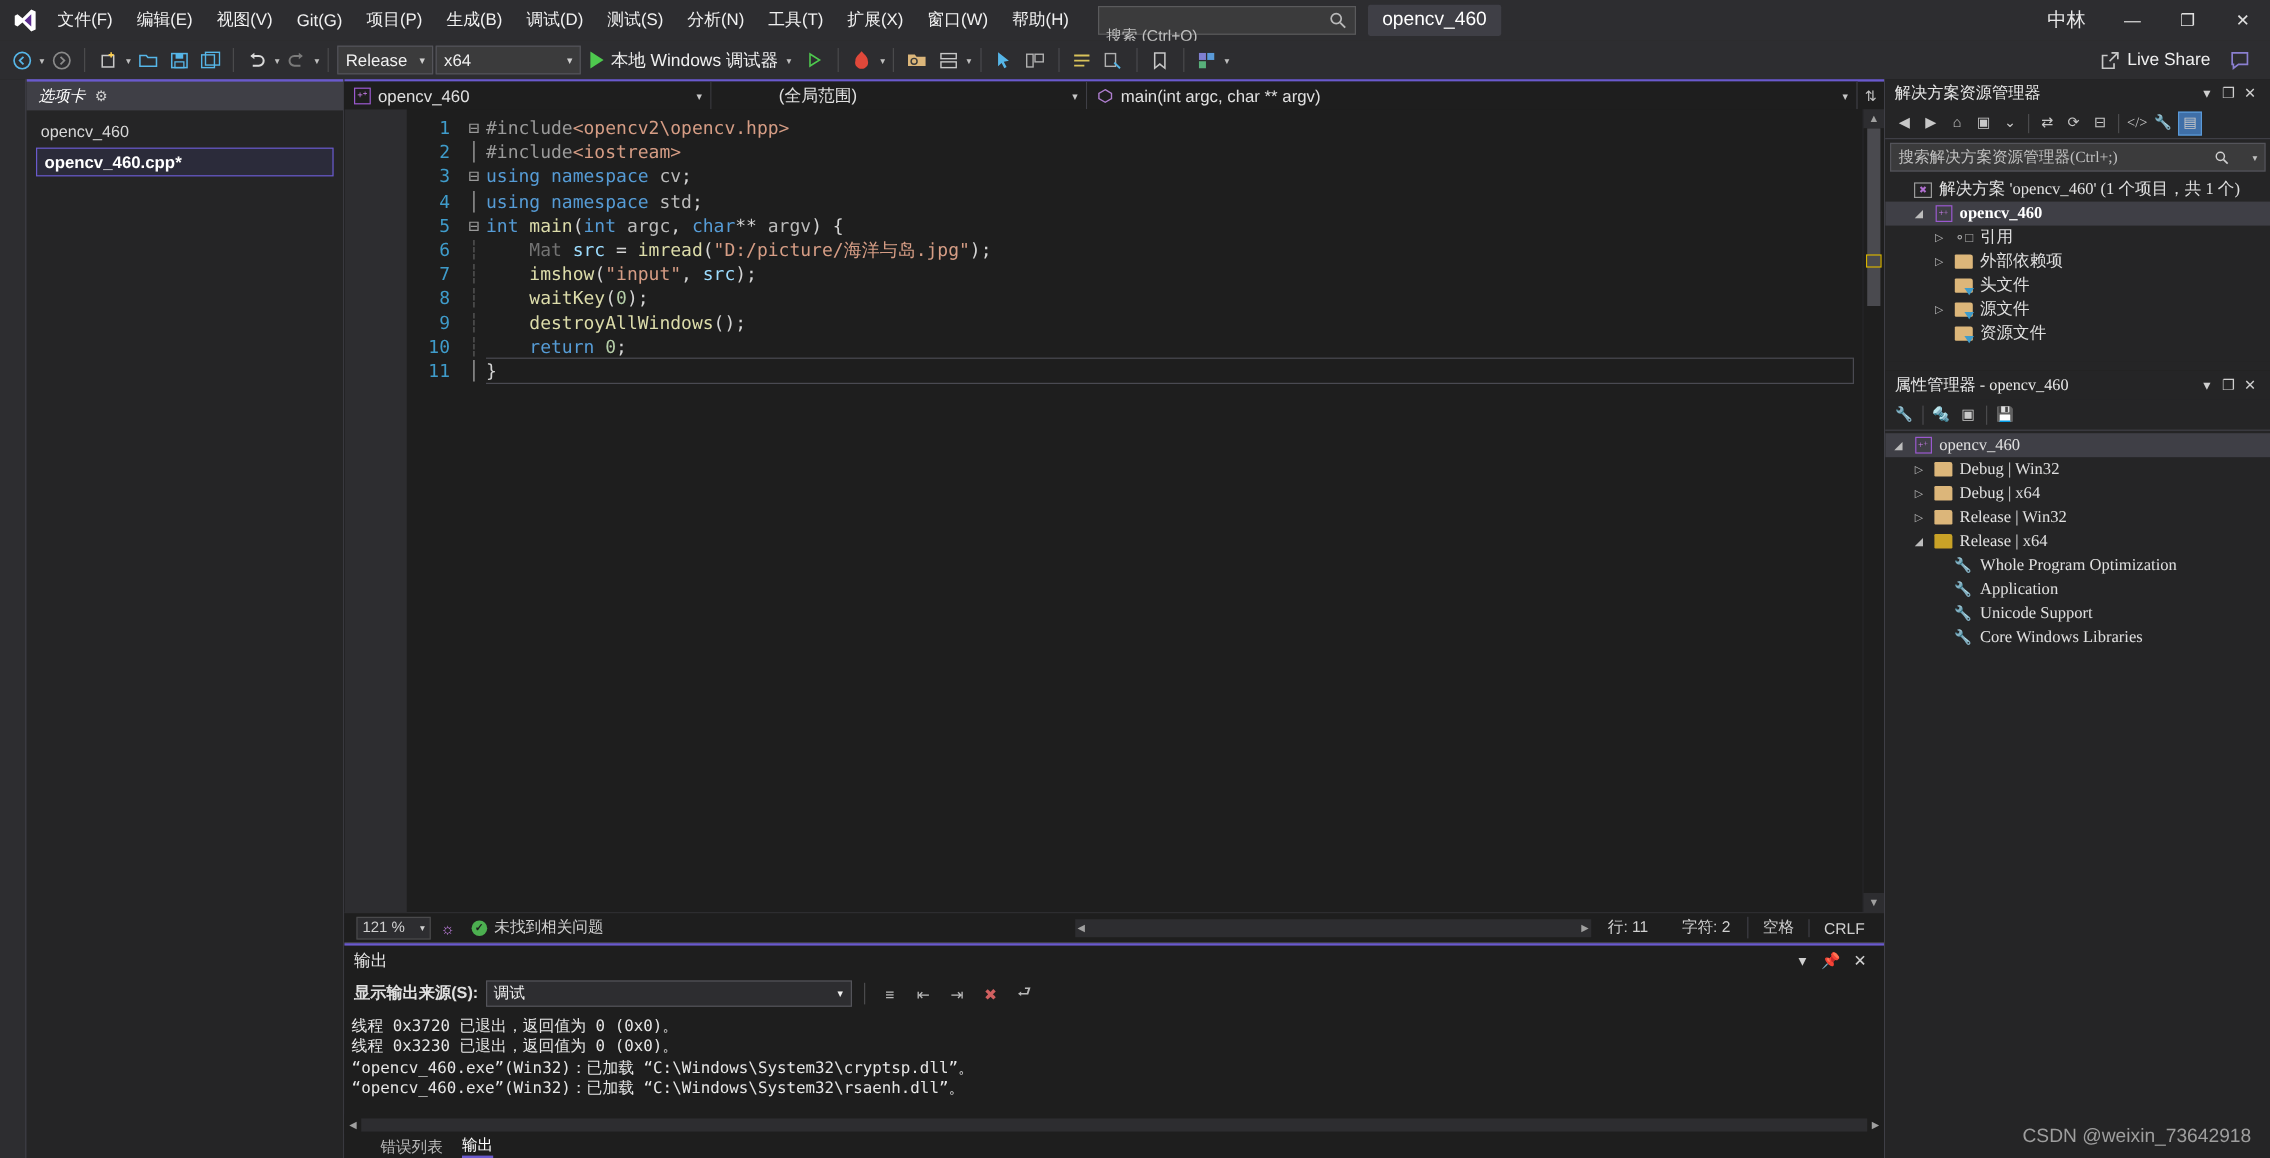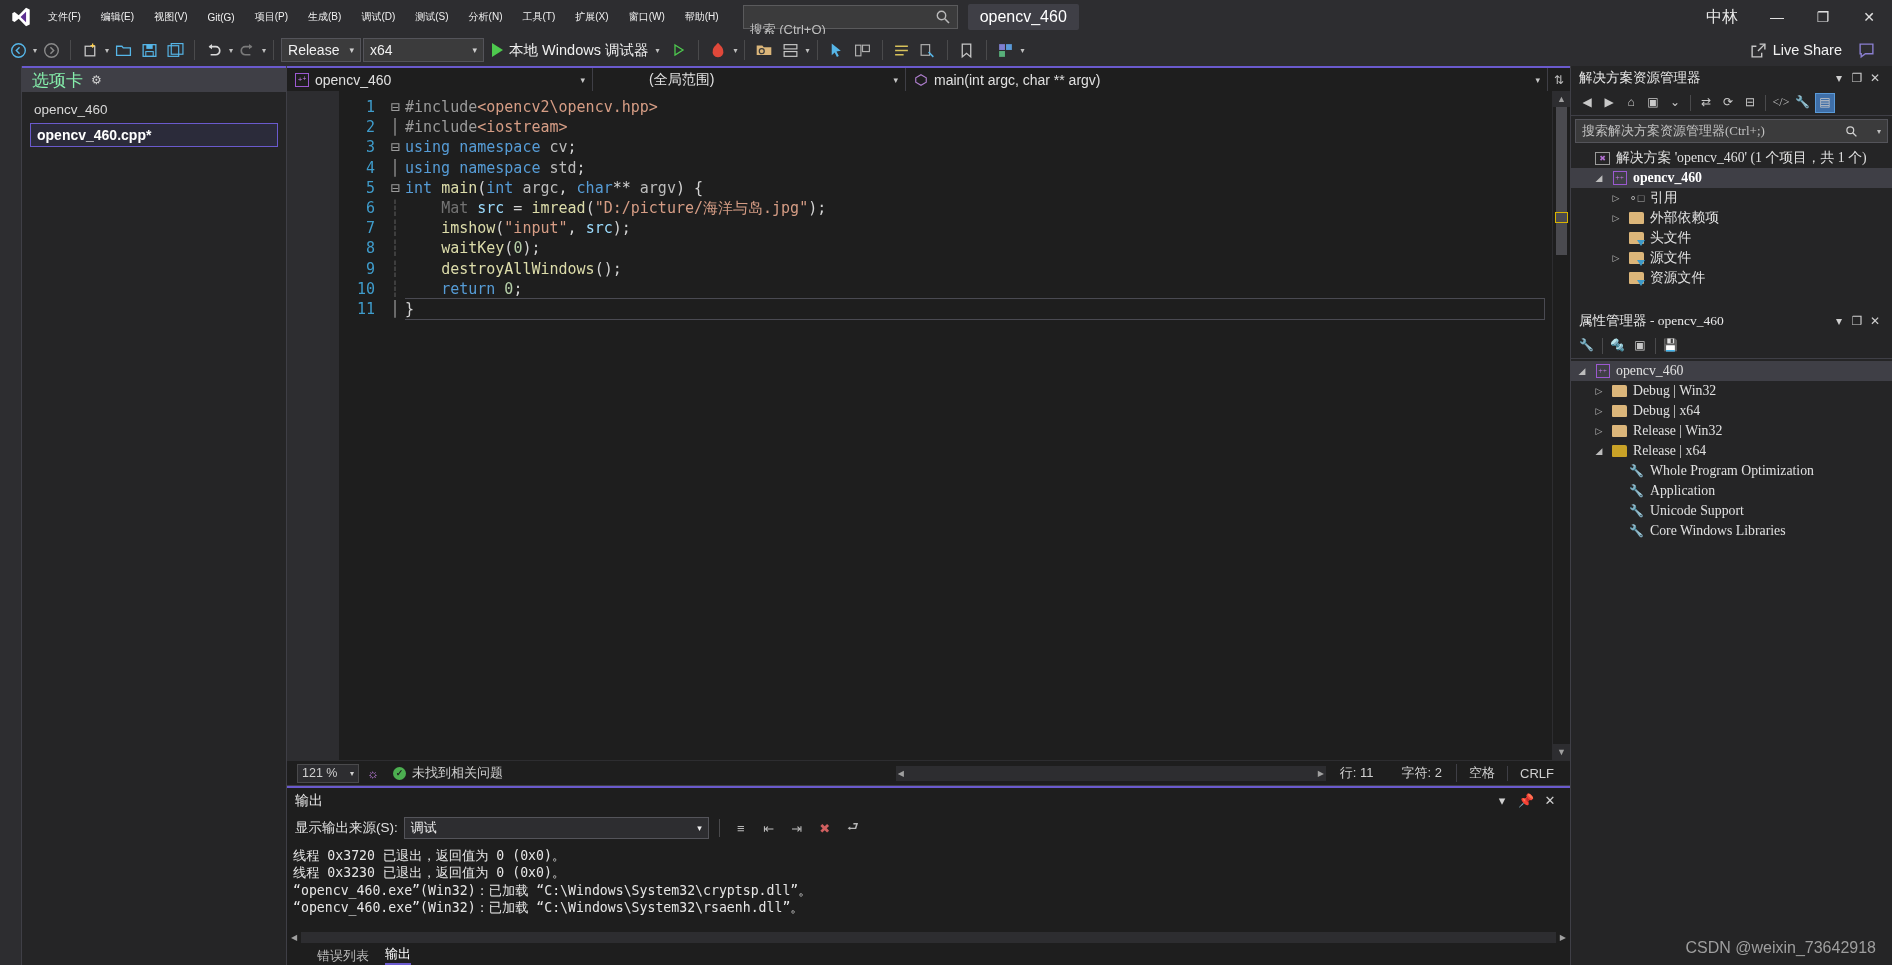--- a/index.html
+++ b/index.html
@@ -9,21 +9,21 @@
     font-family: "Liberation Sans", sans-serif;
     color: #d4d4d4;
     overflow: hidden;
   }
   .app { width: 1892px; height: 965px; display: flex; flex-direction: column; background:#2d2d30; }
 
   
   .menubar { height: 34px; background:#2d2d30; display:flex; align-items:center; padding-left:4px; flex:none; }
   .vs-logo { width:34px; height:30px; display:flex; align-items:center; justify-content:center; }
   .vs-logo svg { width:22px; height:22px; }
-  .menu-item { font-size:10px; color:#f1f1f1; padding:4px 10px; white-space:nowrap; cursor:default; }
+  .menu-item { font-size:14px; color:#f1f1f1; padding:4px 10px; white-space:nowrap; cursor:default; }
   .search-box {
     margin-left:14px; width:215px; height:24px; background:#3b3b3c; border:1px solid #5a5a5c;
     display:flex; align-items:center; padding:0 6px; font-size:13px; color:#c0c0c0;
   }
   .search-box .sb-text { flex:1;margin-top:26px; }
   .search-box .sb-icon { width:16px; height:16px; opacity:.85; }
   .proj-pill {
     margin-left:10px; background:#3f3f46; color:#ffffff; font-size:16px; padding:4px 12px;
     border-radius:2px; height:26px; display:flex; align-items:center;
   }
@@ -50,21 +50,21 @@
   .liveshare { display:flex; align-items:center; gap:6px; font-size:14.5px; color:#f0f0f0; padding-right:10px; }
 
   
   .body { flex:1; display:flex; min-height:0; background:#1e1e1e; }
   .leftrail { width:22px; background:#2d2d30; position:relative; flex:none; border-right:1px solid #3f3f46; }
   .leftrail .vtext { position:absolute; top:24px; left:3px; writing-mode:vertical-rl; font-size:11px; color:#b0b0b0; letter-spacing:1px;}
 
   
   .leftpanel { width:265px; background:#252526; display:flex; flex-direction:column; flex:none; border-right:1px solid #3f3f46;}
   .lp-header { height:26px; background:#3f3f46; border-top:2px solid #6a5acd; display:flex; align-items:center; padding:0 10px; gap:8px; }
-  .lp-title { font-size:17px; color:#86efac; }
+  .lp-title { font-size:13px; color:#ffffff;font-style:italic; }
   .lp-gear { font-size:12px; color:#d0d0d0; }
   .lp-body { flex:1; padding:8px 8px 0 8px; }
   .lp-group { font-size:13.5px; color:#d8d8d8; padding:2px 4px; }
   .lp-file {
     margin-top:4px; border:1px solid #6a5acd; background:#2b2b3a; color:#ffffff;
     font-size:14px; font-weight:bold; padding:3px 6px;
   }
 
   
   .editorcol { flex:1; display:flex; flex-direction:column; min-width:0; background:#1e1e1e; }
@@ -123,21 +123,21 @@
   .sl-cell { padding:0 14px; white-space:nowrap; }
   .sl-box { padding:0 12px; border-left:1px solid #3f3f46; }
 
   
   .outpanel { height:180px; background:#1e1e1e; border-top:1px solid #3f3f46; display:flex; flex-direction:column; flex:none; }
   .op-header { height:27px; display:flex; align-items:center; padding:0 8px; border-top:2px solid #6a5acd; }
   .op-title { font-size:14px; color:#e8e8e8; }
   .op-spacer { flex:1; }
   .op-ctl { width:24px; text-align:center; color:#d0d0d0; font-size:13px; }
   .op-toolbar { height:30px; display:flex; align-items:center; padding:0 8px; gap:6px; }
-  .op-lbl { font-size:13.5px; color:#e0e0e0; }
+  .op-lbl { font-size:13.5px; color:#e0e0e0;font-weight:bold; }
   .op-combo { width:305px; height:22px; background:#2d2d30; border:1px solid #54545a; color:#f0f0f0; font-size:13px;
               display:flex; align-items:center; justify-content:space-between; padding:0 6px; }
   .op-sep { width:1px; height:18px; background:#4a4a4c; margin:0 4px; }
   .op-ico { width:22px; height:22px; display:flex; align-items:center; justify-content:center; color:#b8b8b8; font-size:13px;}
   .op-text { flex:1; overflow:hidden; padding:4px 0 0 6px; font-family:"DejaVu Sans Mono", monospace; font-size:13.2px;
              line-height:17.4px; color:#e6e6e6; white-space:pre; }
   .op-bottomscroll { height:16px; background:#1e1e1e; display:flex; align-items:center; justify-content:space-between; padding:0 4px;}
   .op-hs-track { flex:1; height:11px; background:#2d2d30; margin:0 4px; }
   .bottomtabs { height:20px; display:flex; align-items:flex-end; gap:16px; padding-left:30px; font-size:13px; }
   .bt { color:#b8b8b8; }

